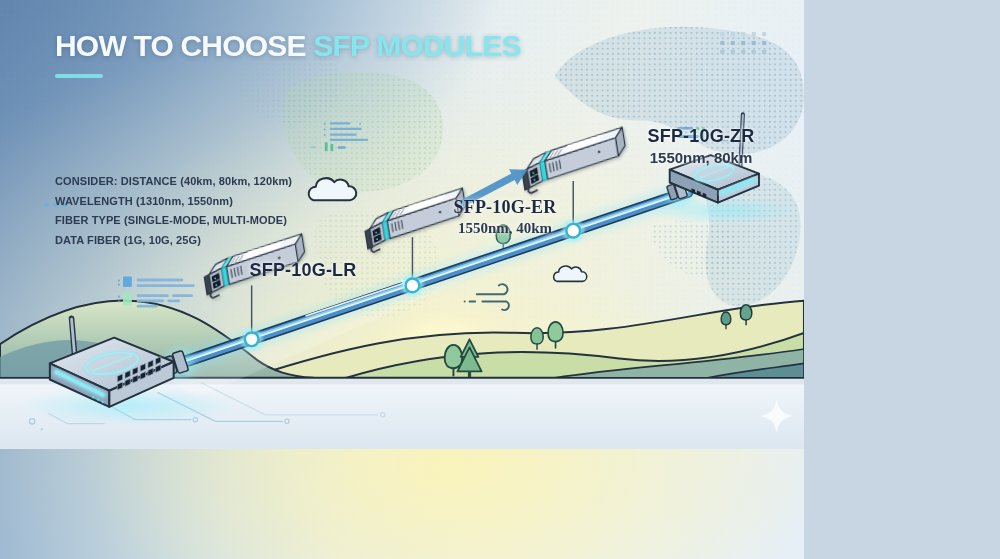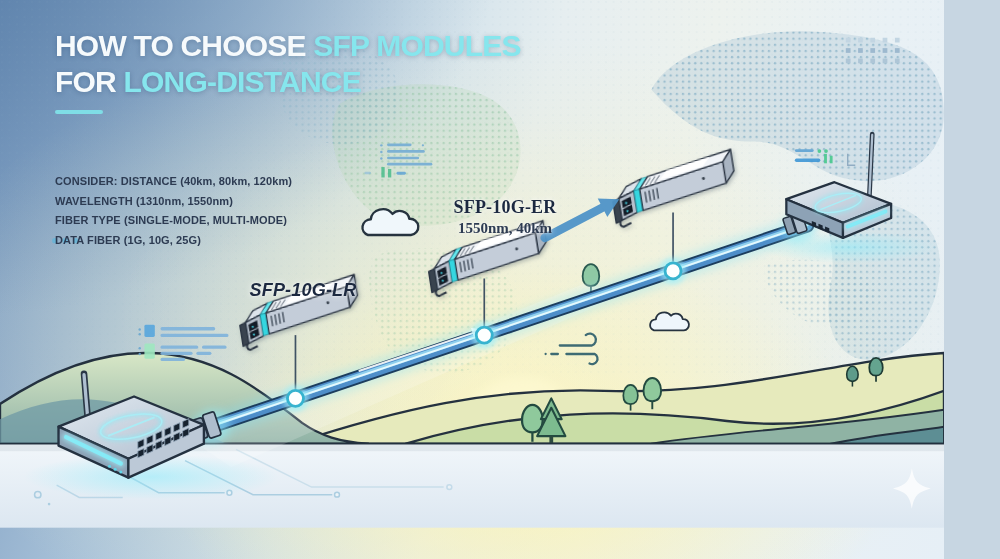--- a/index.html
+++ b/index.html
@@ -1,17 +1,17 @@
 <!DOCTYPE html>
 <html><head>
 <meta charset="utf-8">
 <style>
   html,body{margin:0;padding:0;background:#c7d6e2;}
   .canvas{
-    position:relative;width:944px;height:559px;overflow:hidden;
+    position:relative;width:804px;height:559px;overflow:hidden;
     font-family:"Liberation Sans", sans-serif;
   }
   .bg{
     position:absolute;inset:0;z-index:0;
     background:
       radial-gradient(ellipse 520px 300px at 56% 84%, rgba(252,244,178,0.80), rgba(252,244,178,0) 70%),
       radial-gradient(ellipse 760px 440px at 48% 62%, rgba(242,238,196,0.55), rgba(242,238,196,0) 72%),
       radial-gradient(ellipse 900px 620px at -6% -12%, rgba(88,126,168,0.9), rgba(88,126,168,0) 62%),
       linear-gradient(105deg,#7899bf 0%,#a7c1d8 20%,#cfe0ea 38%,#e6eef0 52%,#edf2ee 66%,#e9f1f5 82%,#e6eff6 100%);
   }
@@ -369,32 +369,35 @@
         <circle cx="69" cy="255" r="2.8"></circle>
         <circle cx="80" cy="255" r="2.8"></circle>
     </g>
 
     <path d="M966,496 C968.5,510 972,513.5 986,517.5 C972,521.5 968.5,525 966,539 C963.5,525 960,521.5 946,517.5 C960,513.5 963.5,510 966,496 Z" fill="#ffffff" opacity="0.75"></path>
   </svg>
 
   <div class="txt-layer">
     <div class="title">
       <div class="t-line"><span class="tw">HOW TO CHOOSE</span> <span class="tc">SFP MODULES</span></div>
-      <div class="t-line"><span class="tw">FOR</span> <span class="tc">LONG-DISTANCE</span></div>
       <div class="underline"></div>
     </div>
 
     <div class="consider">
       <div>CONSIDER: DISTANCE (40km, 80km, 120km)</div>
       <div>WAVELENGTH (1310nm, 1550nm)</div>
       <div>FIBER TYPE (SINGLE-MODE, MULTI-MODE)</div>
       <div>DATA FIBER (1G, 10G, 25G)</div>
     </div>
 
-    <div class="mod-label" style="left:228px;top:280px;font-style:italic;">
+    <div class="mod-label" style="left:228px;top:260px;">
       <div class="mod-name">SFP-10G-LR</div>
     </div>
     <div class="mod-label" style="left:430px;top:197px;font-family:Liberation Serif, serif;">
       <div class="mod-name">SFP-10G-ER</div>
       <div class="mod-specs">1550nm, 40km</div>
     </div>
+    <div class="mod-label" style="left:626px;top:126px;">
+      <div class="mod-name">SFP-10G-ZR</div>
+      <div class="mod-specs">1550nm, 80km</div>
+    </div>
   </div>
 </div>
 
 </body></html>

